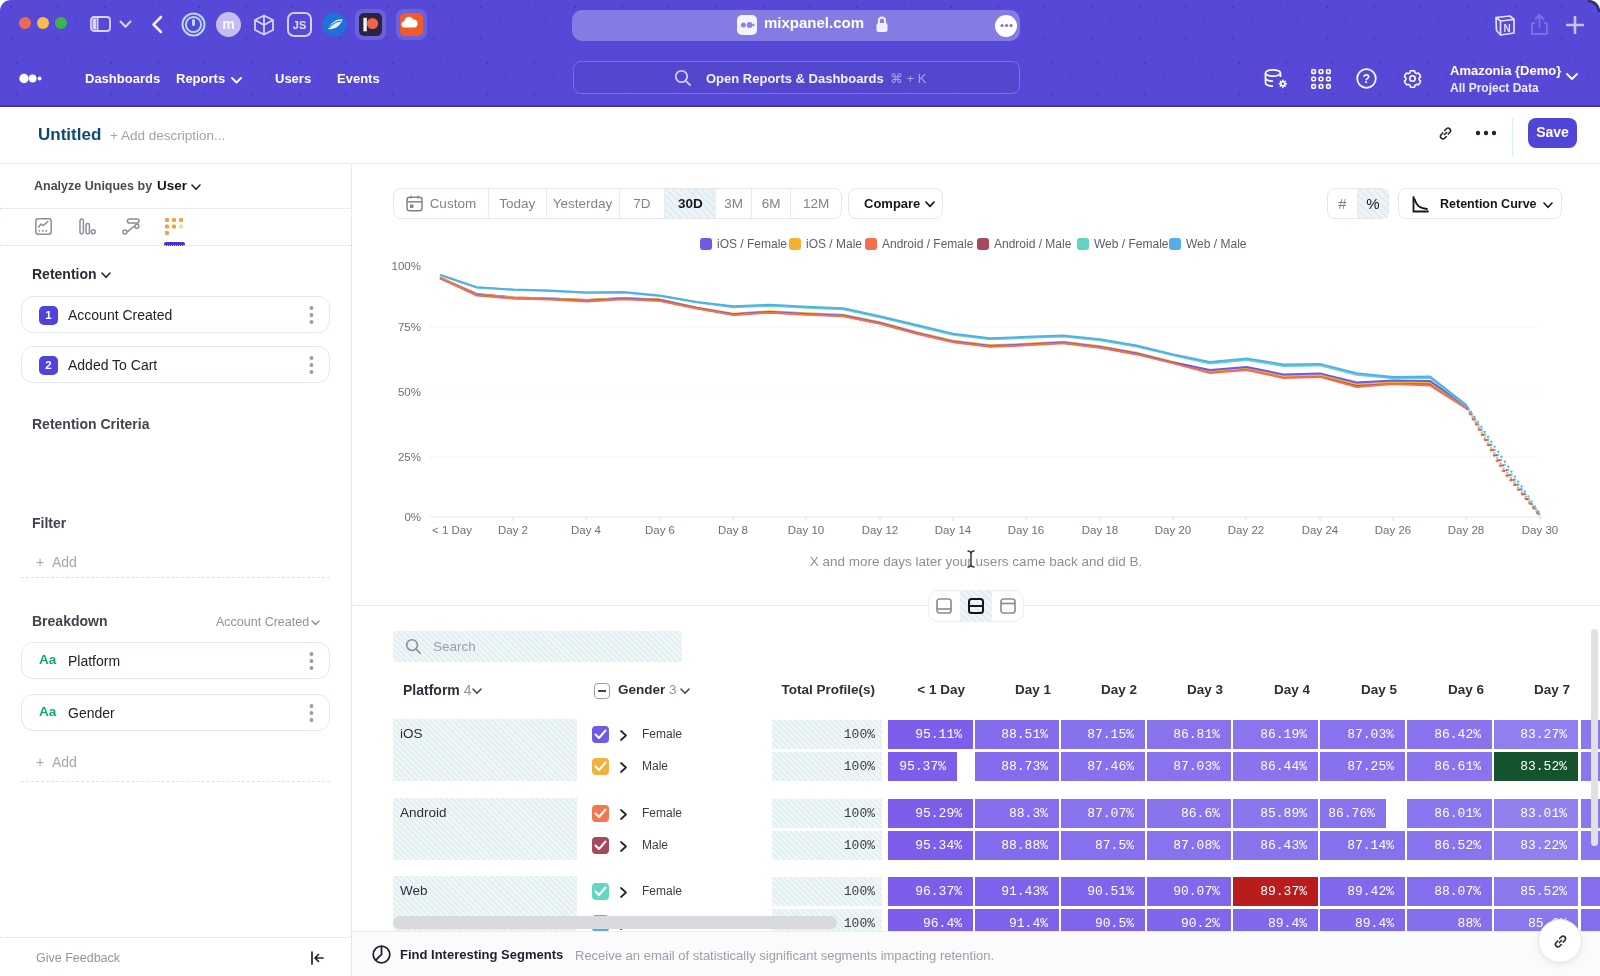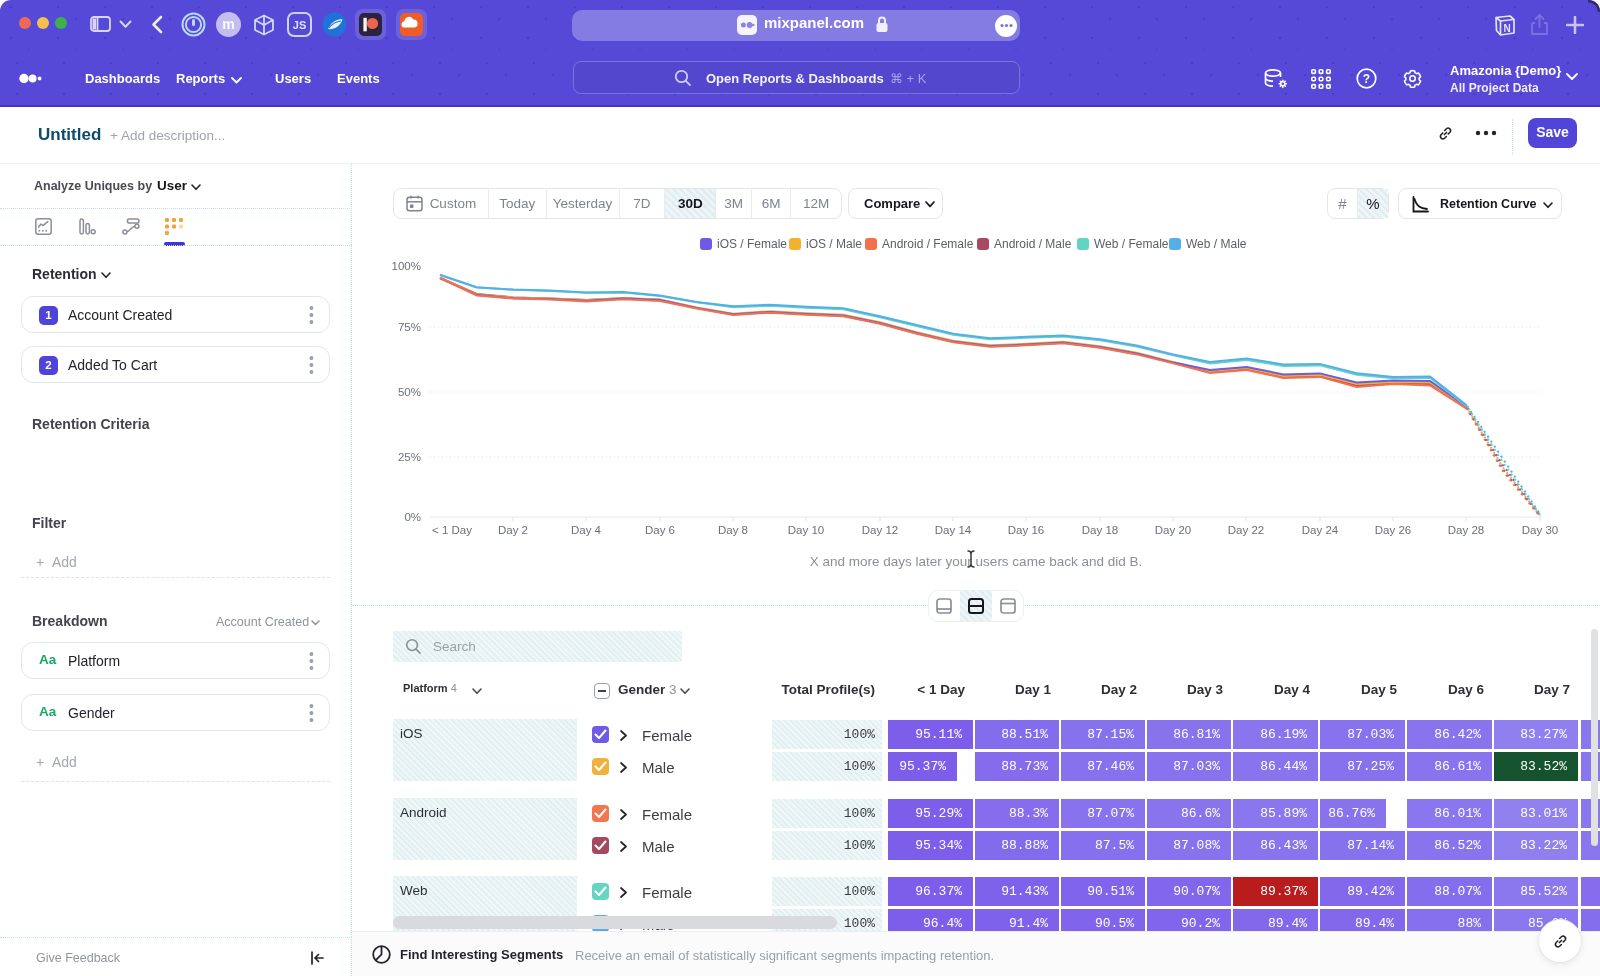--- a/index.html
+++ b/index.html
@@ -28,21 +28,21 @@
 .legsw{width:12px;height:12px;border-radius:3px;top:74px;}
 .leglab{top:73px;font-size:12px;color:#5b606a;}
 .mono{font-family:"Liberation Mono",monospace;}
 
 .selhatch{background:repeating-linear-gradient(45deg,#e2edf2 0 2.5px,#eef5f8 2.5px 5px)!important;}
 .hatch{background:repeating-linear-gradient(45deg,#e3f0f2 0px,#e3f0f2 2px,#eff7f8 2px,#eff7f8 4px);}
 .pcell{position:absolute;color:#fff;font-size:13px;text-align:right;line-height:29px;padding-right:11px;height:29px;}
 .plabel{position:absolute;font-size:13.5px;color:#2e2e38;}
 .cb{position:absolute;width:17px;height:17px;border-radius:4px;}
 .cb svg{position:absolute;left:2px;top:3px;}
-.rowlab{position:absolute;font-size:15px;color:#3c3c46;}
+.rowlab{position:absolute;font-size:12px;color:#3c3c46;}
 .chev{position:absolute;}
 .dayh{top:518px;text-align:right;font-size:13.5px;font-weight:700;color:#2e2e38;}
 .totcell{position:absolute;left:420px;width:110px;height:29px;color:#3a3a42;font-size:13px;text-align:right;line-height:29px;padding-right:7px;}
 #bottombar{left:352px;top:931px;width:1248px;height:45px;background:#fbfbfc;border-top:1px solid #ededf0;}
 </style></head>
 <body>
 
 <div id="chrome" class="abs">
   <div class="abs tl" style="left:19px;background:#ee6a57;"></div>
   <div class="abs tl" style="left:37px;background:#f5bf4e;"></div>
@@ -425,21 +425,21 @@
       <line x1="1" y1="5.5" x2="15" y2="5.5" stroke="#8a8f99" stroke-width="1.7"></line>
     </svg>
 
 <div class="abs hatch" style="left:41px;top:467px;width:289px;height:31px;border-radius:2px;"></div>
 <svg class="abs" style="left:53px;top:474px;" width="17" height="17" viewBox="0 0 18 18">
       <circle cx="7.5" cy="7.5" r="5.7" fill="none" stroke="#8a8f99" stroke-width="1.7"></circle>
       <line x1="11.8" y1="11.8" x2="16" y2="16" stroke="#8a8f99" stroke-width="1.7" stroke-linecap="round"></line>
     </svg>
 <div class="abs" style="left:81px;top:475px;font-size:13.5px;color:#9aa0aa;">Search</div>
 
-<div class="abs" style="left:51px;top:518px;font-size:11px;font-weight:700;color:#2e2e38;">Platform <span style="color:#8d929c;font-weight:400;">4</span></div>
+<div class="abs" style="left:51px;top:518px;font-size:14px;font-weight:700;color:#2e2e38;">Platform <span style="color:#8d929c;font-weight:400;">4</span></div>
 <svg class="abs" style="left:120px;top:524px;" width="10" height="7" viewBox="0 0 10 7">
       <path d="M1 1 L5 5.3 L9 1" fill="none" stroke="#43434e" stroke-width="1.5" stroke-linecap="round" stroke-linejoin="round"></path>
     </svg>
 <div class="abs" style="left:242px;top:519px;width:16px;height:16px;border:1.5px solid #9aa0aa;border-radius:4px;background:#fff;"></div>
 <div class="abs" style="left:246px;top:526px;width:8px;height:2px;background:#43434e;"></div>
 <div class="abs" style="left:266px;top:518px;font-size:13.5px;font-weight:700;color:#2e2e38;">Gender <span style="color:#8d929c;font-weight:400;">3</span></div>
 <svg class="abs" style="left:328px;top:524px;" width="10" height="7" viewBox="0 0 10 7">
       <path d="M1 1 L5 5.3 L9 1" fill="none" stroke="#43434e" stroke-width="1.5" stroke-linecap="round" stroke-linejoin="round"></path>
     </svg>
 <div class="abs" style="left:400px;top:518px;width:123px;text-align:right;font-size:13.5px;font-weight:700;color:#2e2e38;">Total Profile(s)</div>

